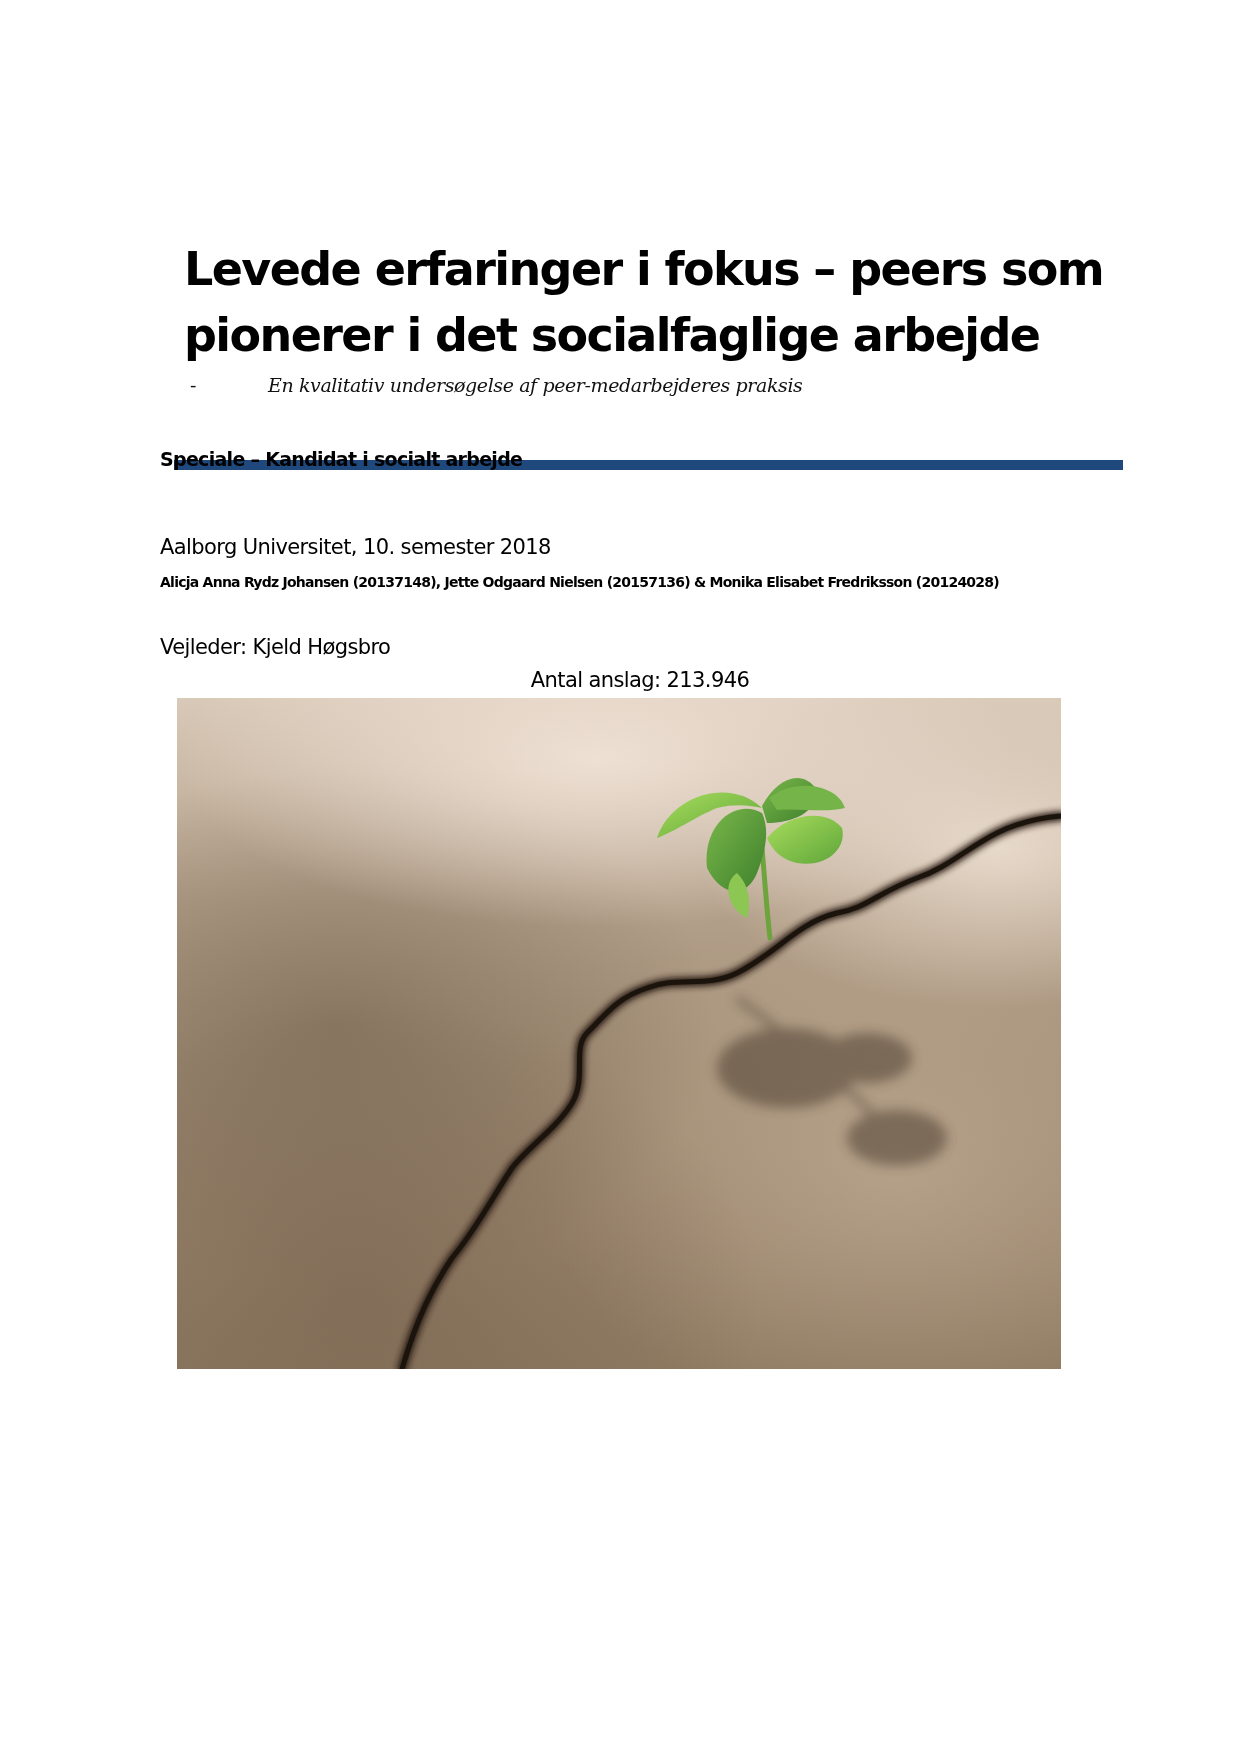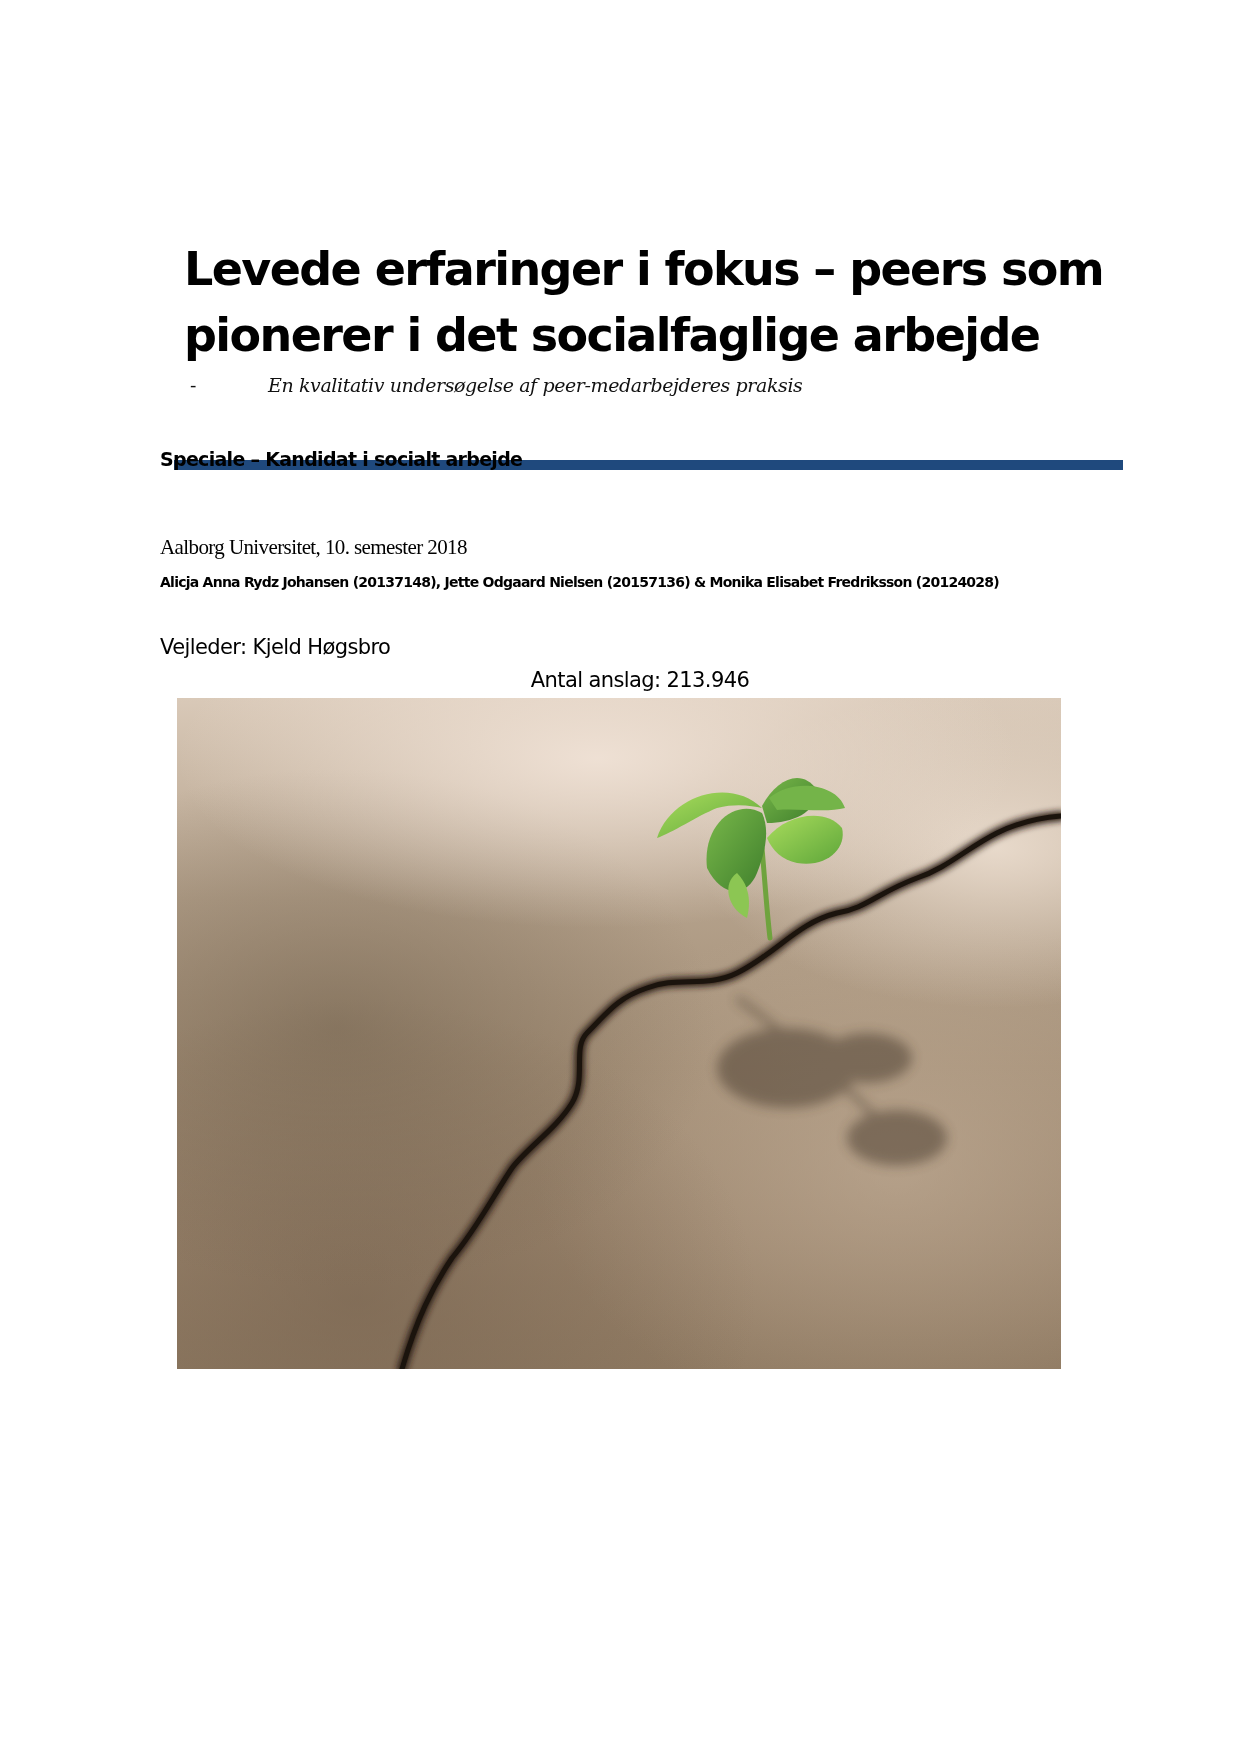--- a/index.html
+++ b/index.html
@@ -115,21 +115,21 @@
 <h1 class="title">Levede erfaringer i fokus – peers som pionerer i det socialfaglige arbejde</h1>
 
 <div class="subtitle-row">
   <span class="subtitle-dash">-</span>
   <span class="subtitle-text">En kvalitativ undersøgelse af peer-medarbejderes praksis</span>
 </div>
 
 <div class="rule"></div>
 
 <p class="meta meta-bold" style="top:444px; top:445px;">Speciale – Kandidat i socialt arbejde</p>
-<p class="meta meta-regular" style="top:532px;font-family:Liberation Serif, serif;">Aalborg Universitet, 10. semester 2018</p>
+<p class="meta meta-regular" style="top:532px;">Aalborg Universitet, 10. semester 2018</p>
 <p class="meta meta-small-bold" style="top:566px;">Alicja Anna Rydz Johansen (20137148), Jette Odgaard Nielsen (20157136) &amp; Monika Elisabet Fredriksson (20124028)</p>
 <p class="meta meta-regular" style="top:632px;">Vejleder: Kjeld Høgsbro</p>
 <p class="meta meta-regular" style="top:665px;text-align:center;">Antal anslag: 213.946</p>
 
 <div class="cover-image">
   <svg width="884" height="671" viewBox="0 0 884 671">
     <defs>
       <filter id="blur3">
           <feGaussianBlur stdDeviation="3"></feGaussianBlur>
         </filter>

